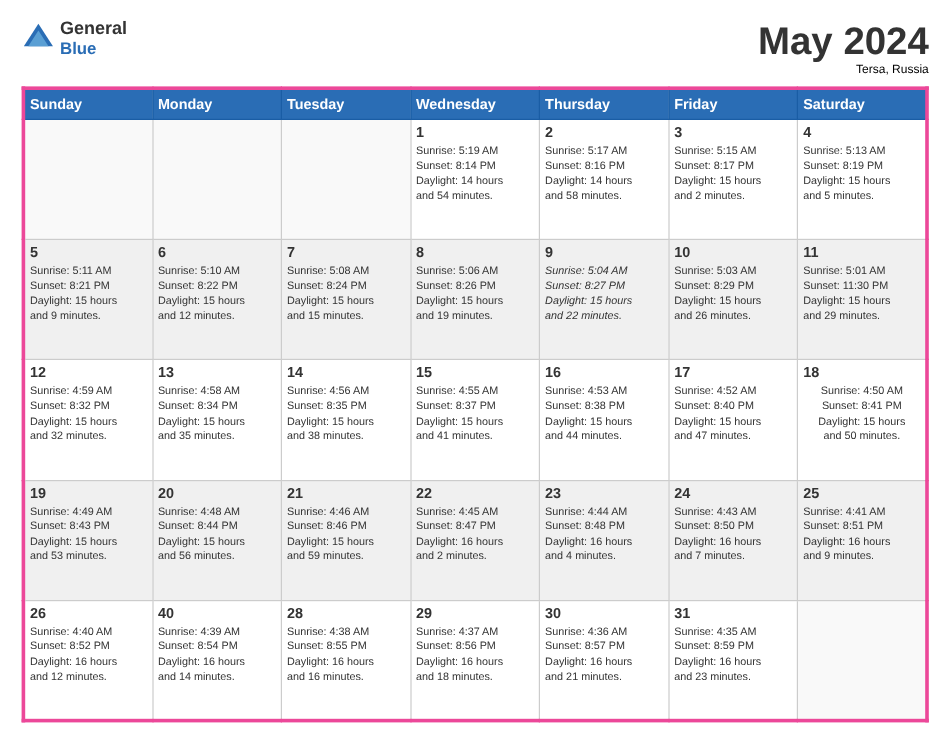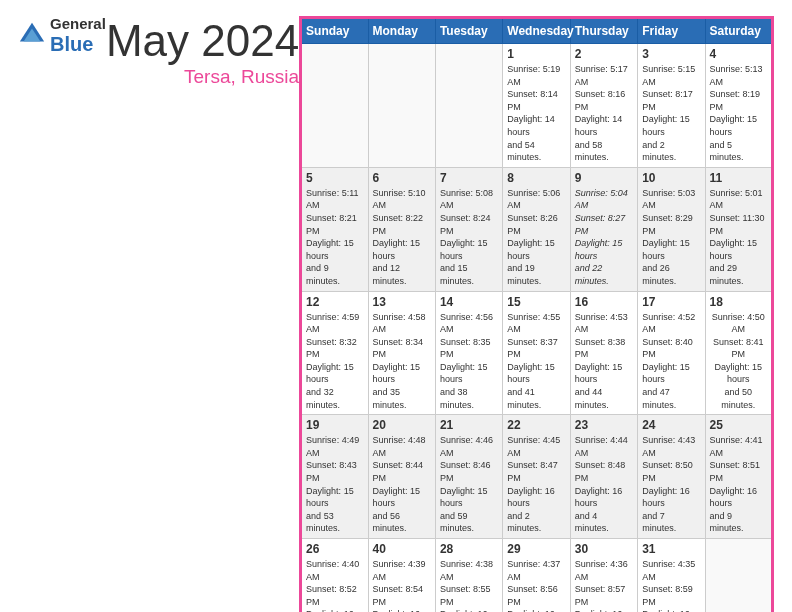--- a/index.html
+++ b/index.html
@@ -8,21 +8,21 @@
       background: #fff;
       width: 792px;
       height: 612px;
       overflow: hidden;
     }
     .page {
       width: 792px;
       height: 612px;
       padding: 16px 18px 10px 18px;
       display: flex;
-      flex-direction: row;
+      flex-direction: column;
     }
     .header {
       display: flex;
       justify-content: space-between;
       align-items: flex-start;
       margin-bottom: 8px;
     }
     .logo {
       display: flex;
       align-items: center;
@@ -32,39 +32,39 @@
       display: flex;
       flex-direction: column;
       line-height: 1.1;
     }
     .logo-general {
       font-size: 15px;
       font-weight: bold;
       color: #333;
     }
     .logo-blue {
-      font-size: 20px;
+      font-size: 14px;
       font-weight: bold;
       color: #2a6db5;
     }
     .logo-icon {
       width: 28px;
       height: 28px;
     }
     .title-block {
       text-align: right;
     }
     .title-month {
-      font-size: 44px;
-      font-weight: normal;
+      font-size: 32px;
+      font-weight: bold;
       color: #333;
     }
     .title-location {
-      font-size: 19px;
-      color: #ec4899;
+      font-size: 10px;
+      color: #000000;
     }
     .calendar {
       flex: 1;
       border: 3px solid #ec4899;
       border-collapse: collapse;
       width: 100%;
       table-layout: fixed;
     }
     .calendar th {
       background: #2a6db5;

